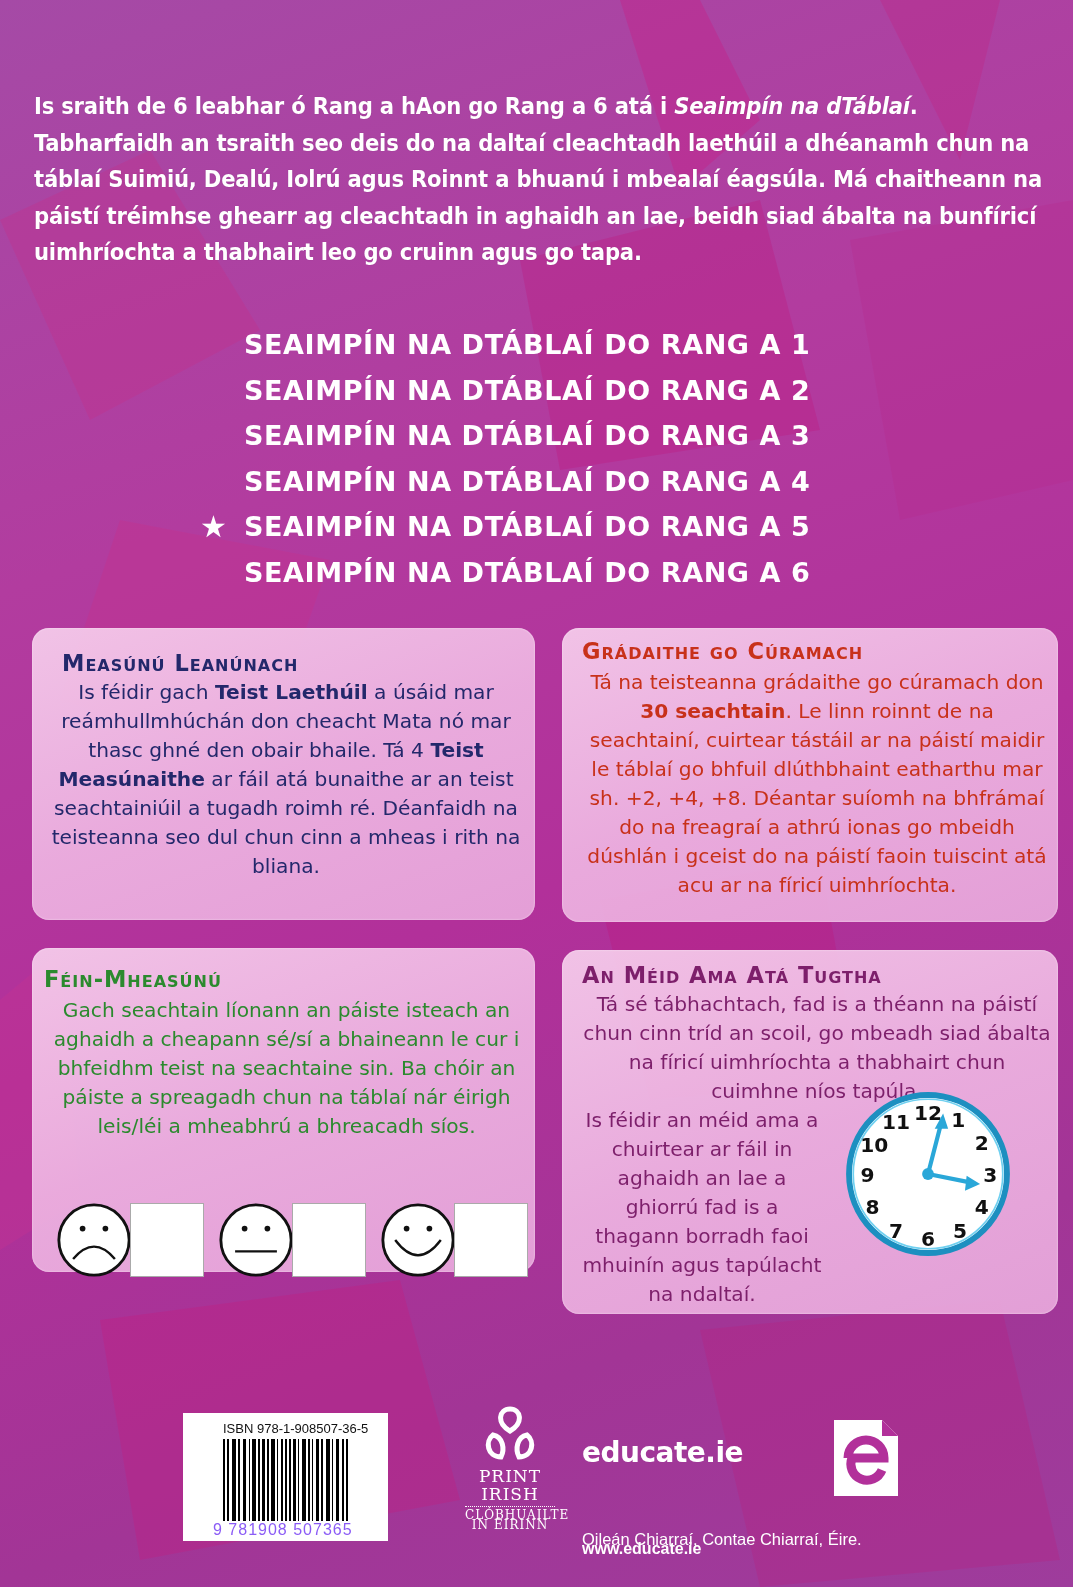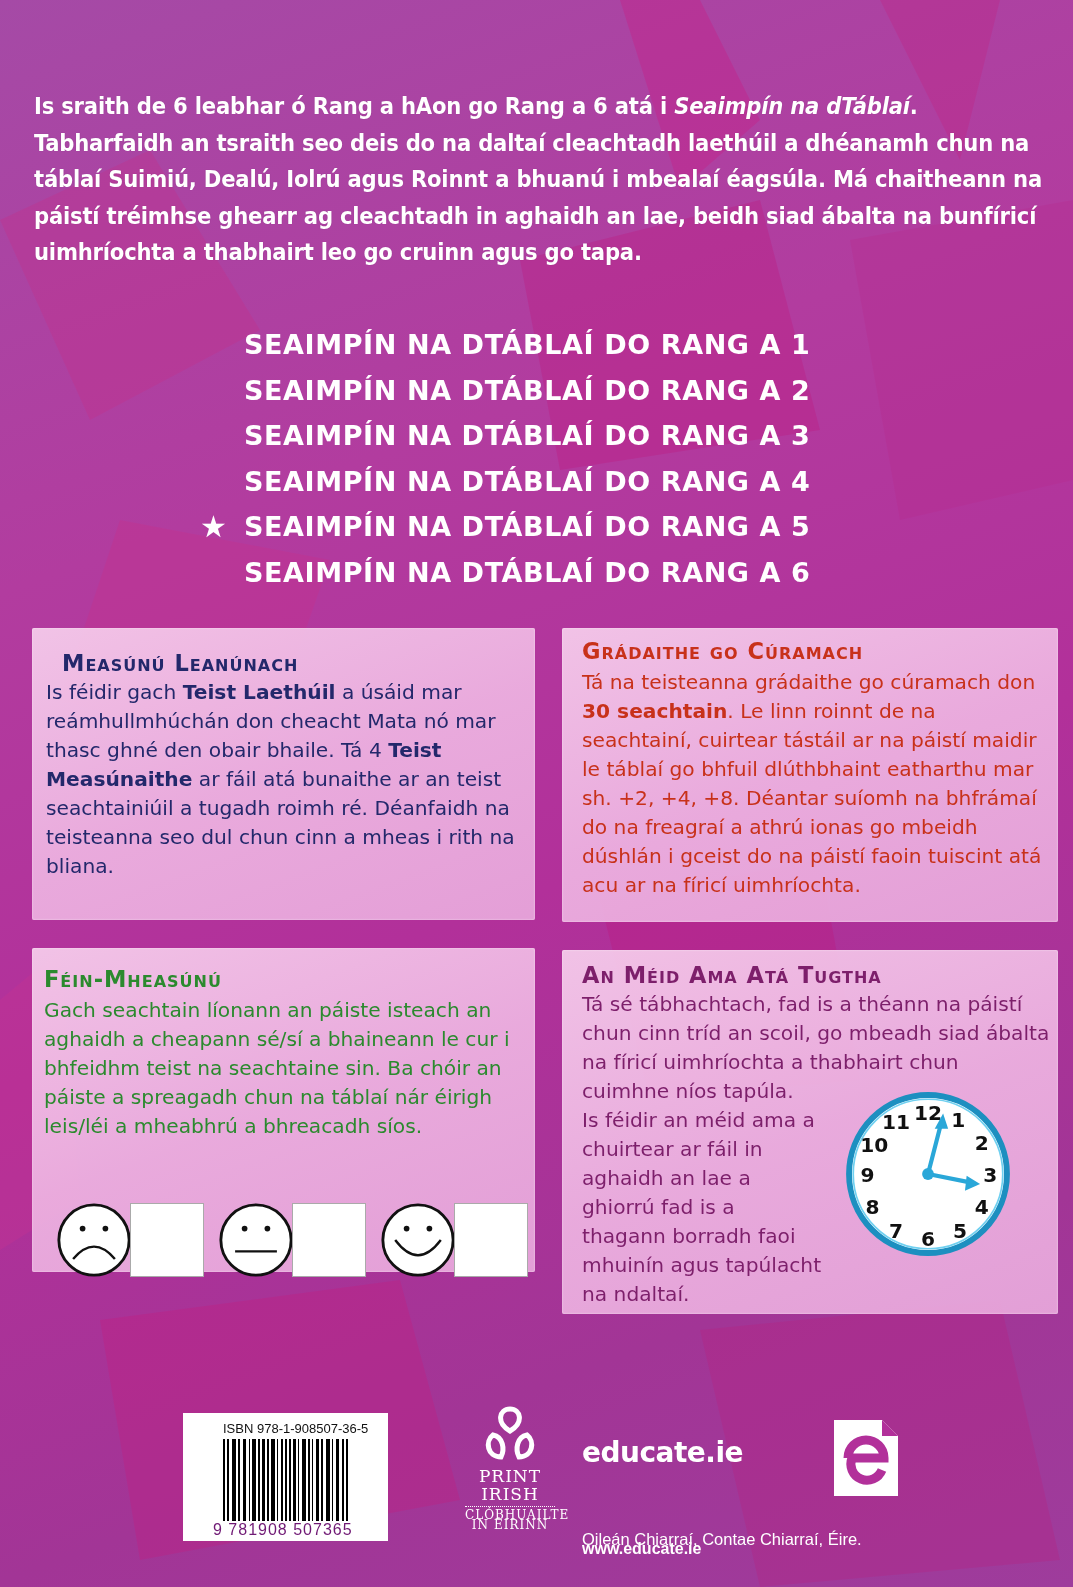--- a/index.html
+++ b/index.html
@@ -17,43 +17,44 @@
   }
   .intro em { font-style: italic; }
   .series-list { position: absolute; left: 200px; top: 322px; }
   .series-item {
     height: 45.5px; display: flex; align-items: center; color: #fff;
     font-family: "DejaVu Sans", sans-serif; font-weight: bold; font-size: 27px;
     letter-spacing: 0.6px; white-space: nowrap;
   }
   .star { width: 44px; display: inline-block; font-size: 30px; text-align: left; }
   .box {
-    position: absolute; border-radius: 2px;
+    position: absolute; border-radius: 17px;
     background: linear-gradient(160deg, rgba(246,205,236,0.93) 0%, rgba(238,180,226,0.92) 50%, rgba(232,168,220,0.92) 100%);
     box-shadow: 0 0 2px rgba(255,255,255,0.7) inset;
+    text-align: center;
   }
   .box-title {
     position: absolute; font-weight: bold; font-size: 22.5px; letter-spacing: 1px;
     font-family: "DejaVu Sans", sans-serif; font-variant: small-caps;
   }
   .box-body { position: absolute; font-size: 20.2px; line-height: 29px; font-family: "DejaVu Sans", sans-serif; }
   .box-body b { font-weight: bold; }
   .navy { color: #23286b; }
   .orange { color: #c8311a; }
   .green { color: #2b8a2e; }
   .plum { color: #7d1f6b; }
   .faces { position: absolute; left: 24px; top: 1202px; display: flex; }
   .face-group { display: flex; align-items: center; margin-right: 8px; }
   .face { width: 76px; height: 76px; }
   .face-box { width: 72px; height: 72px; background: #fff; border: 1px solid #aaa; margin-left: -2px; }
   .barcode {
     position: absolute; left: 183px; top: 1413px; width: 205px; height: 128px; background: #fff;
   }
   .isbn { position: absolute; left: 40px; top: 8px; font-family: "Liberation Sans", sans-serif; font-size: 13px; color: #111; }
-  .barnum { position: absolute; left: 28px; top: 108px; font-family: "Liberation Sans", sans-serif; font-size: 16px; color: #701a75; letter-spacing: 1px; background: #fff; padding: 0 2px; }
+  .barnum { position: absolute; left: 28px; top: 108px; font-family: "Liberation Sans", sans-serif; font-size: 16px; color: #8b5cf6; letter-spacing: 1px; background: #fff; padding: 0 2px; }
   .print-irish { position: absolute; left: 455px; top: 1405px; width: 110px; text-align: center; color: #fff; }
   .pi-name { font-family: "DejaVu Serif", serif; font-size: 17px; line-height: 18px; letter-spacing: 1px; }
   .pi-sub { font-family: "DejaVu Serif", serif; font-size: 12px; line-height: 10px; letter-spacing: 1px; border-top: 1px dotted #fff; margin: 3px 10px 0; padding-top: 3px; }
   .educate { position: absolute; left: 582px; top: 1418px; color: #fff; }
   .edu-name { font-family: "DejaVu Sans", sans-serif; font-size: 28px; font-weight: bold; letter-spacing: -0.5px; }
   .edu-logo { position: absolute; left: 252px; top: 2px; width: 64px; height: 76px; }
   .edu-addr { position: absolute; left: 0; top: 96px; font-family: "Liberation Sans", sans-serif; font-size: 16.5px; white-space: nowrap; margin-top: 16px; }
   .edu-web { position: absolute; left: 0; top: 122px; font-family: "Liberation Sans", sans-serif; font-size: 16px; font-weight: bold; white-space: nowrap; }
 </style>
 </head>

